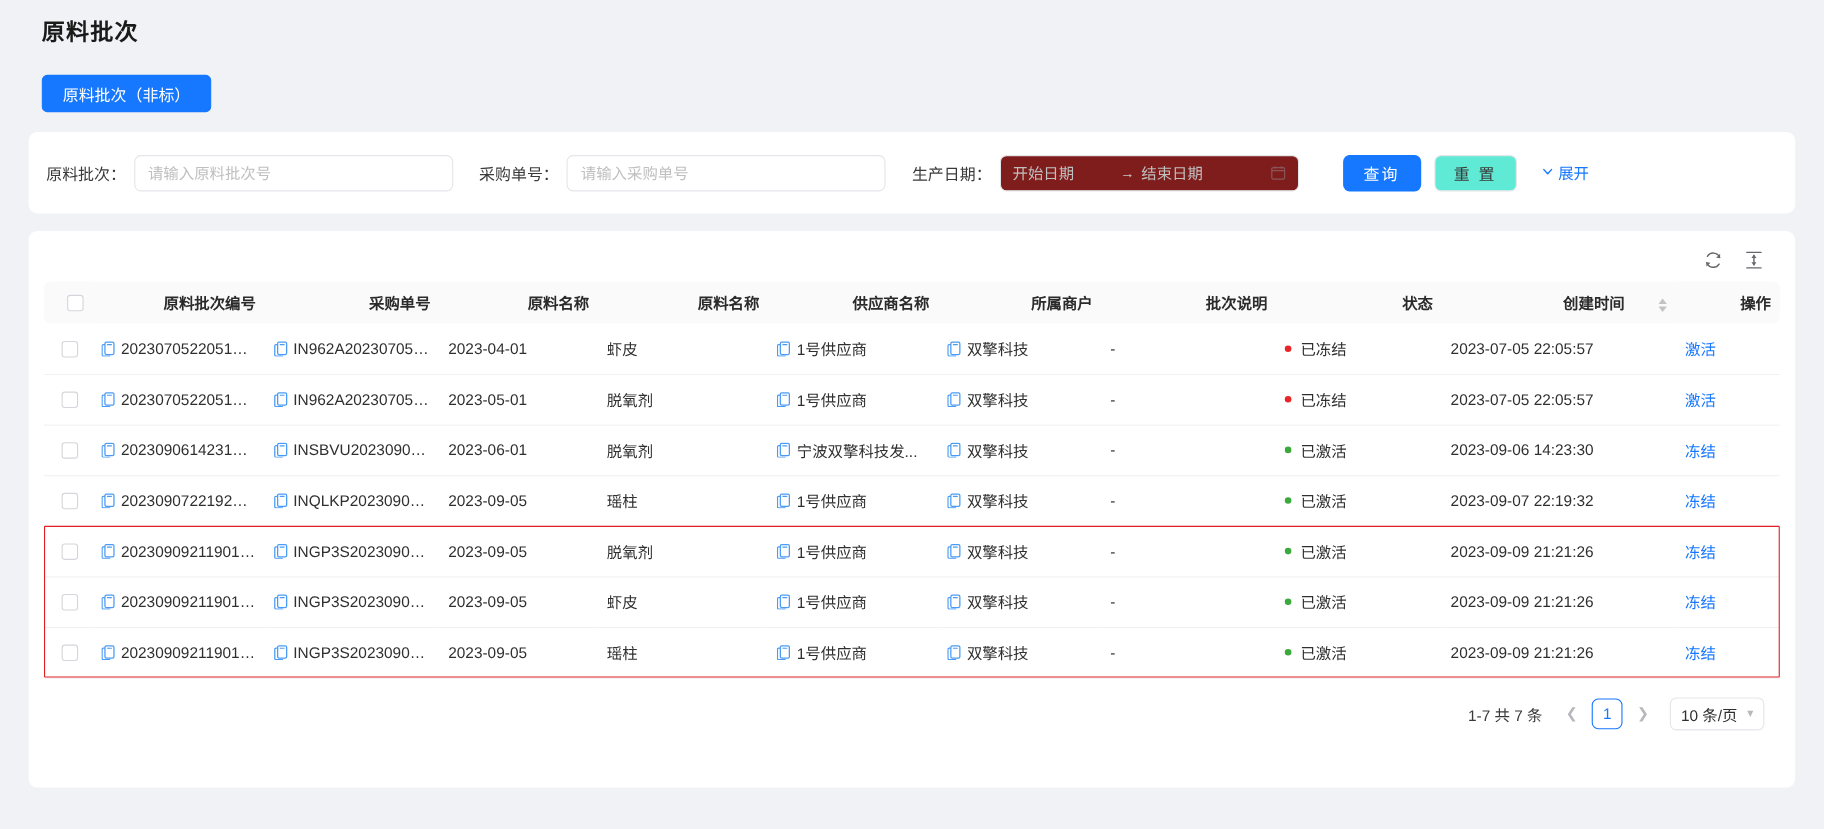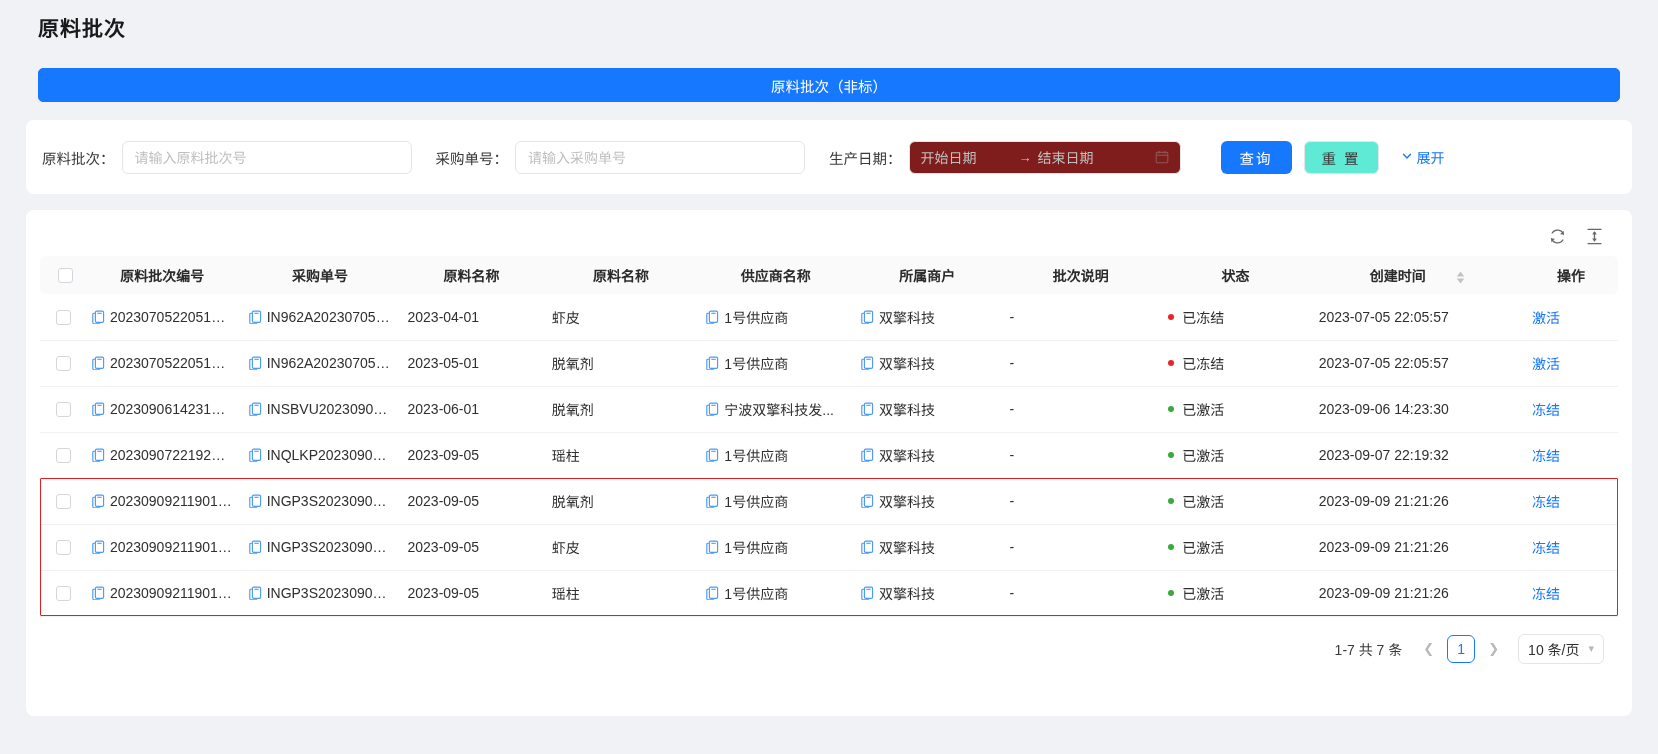--- a/index.html
+++ b/index.html
@@ -10,21 +10,21 @@
     color: #333;
     overflow: hidden;
   }
   .page { width: 1658px; height: 754px; padding: 0 26px; }
 
   .page-title {
     font-size: 21px; font-weight: bold; color: #1a1a1a;
     padding: 12px 12px 0 12px; letter-spacing: 1px;
   }
 
-  .tab-row { display: flex; gap: 13px; padding: 26px 12px 0 12px; flex-direction: column; }
+  .tab-row { display: flex; gap: 13px; padding: 26px 12px 0 12px; }
   .tab-btn {
     height: 34px; padding: 0 18px; border-radius: 5px;
     display: flex; align-items: center; justify-content: center;
     font-size: 14.5px; cursor: pointer; white-space: nowrap;
   }
   .tab-btn.active { background: #1677ff; color: #fff; border: 1px solid #1677ff; }
   .tab-btn.inactive { background: #fbfbfc; color: #3c3c3c; border: 1px solid #e3e4e8; }
 
   .filter-card {
     margin-top: 18px; background: #fff; border-radius: 8px;
@@ -74,21 +74,21 @@
   }
   .table-toolbar {
     height: 46px; display: flex; align-items: center; justify-content: flex-end;
     gap: 18px; padding: 6px 14px 0 0;
   }
   .tb-icon { cursor: pointer; display: flex; align-items: center; opacity: .78; }
 
   table { width: 100%; border-collapse: collapse; table-layout: fixed; }
   thead th {
     background: #fafafb; height: 38px; font-size: 14px; font-weight: bold;
-    color: #2b2b2b; text-align: center; padding: 0 8px; white-space: nowrap;
+    color: #2b2b2b; text-align: right; padding: 0 8px; white-space: nowrap;
   }
   thead th:first-child { border-radius: 6px 0 0 6px; padding-left: 16px; }
   thead th:last-child { border-radius: 0 6px 6px 0; }
   tbody td {
     height: 46px; font-size: 14px; color: #2f2f2f; padding: 0 8px;
     border-bottom: 1px solid #f1f1f3; white-space: nowrap;
     overflow: hidden; text-overflow: ellipsis;
   }
   tbody td:first-child { padding-left: 16px; }
   tbody tr.hl td { border-top: none; border-bottom: 1px solid #f1f1f3; }

